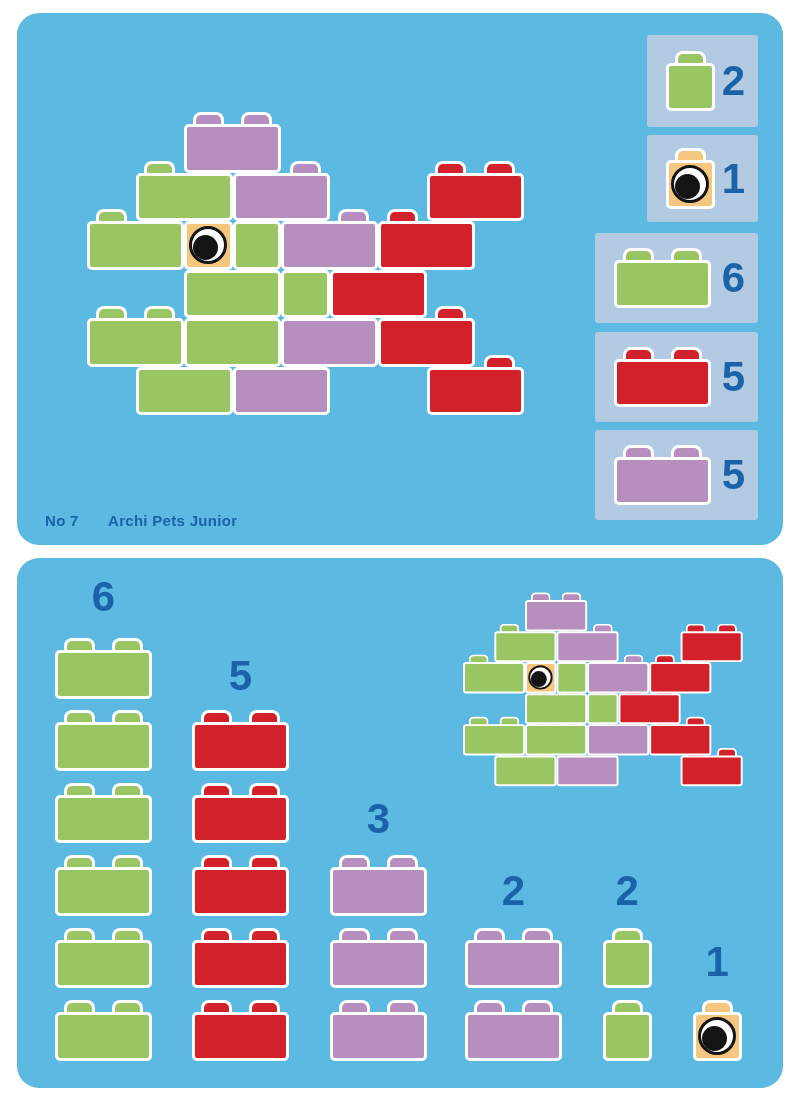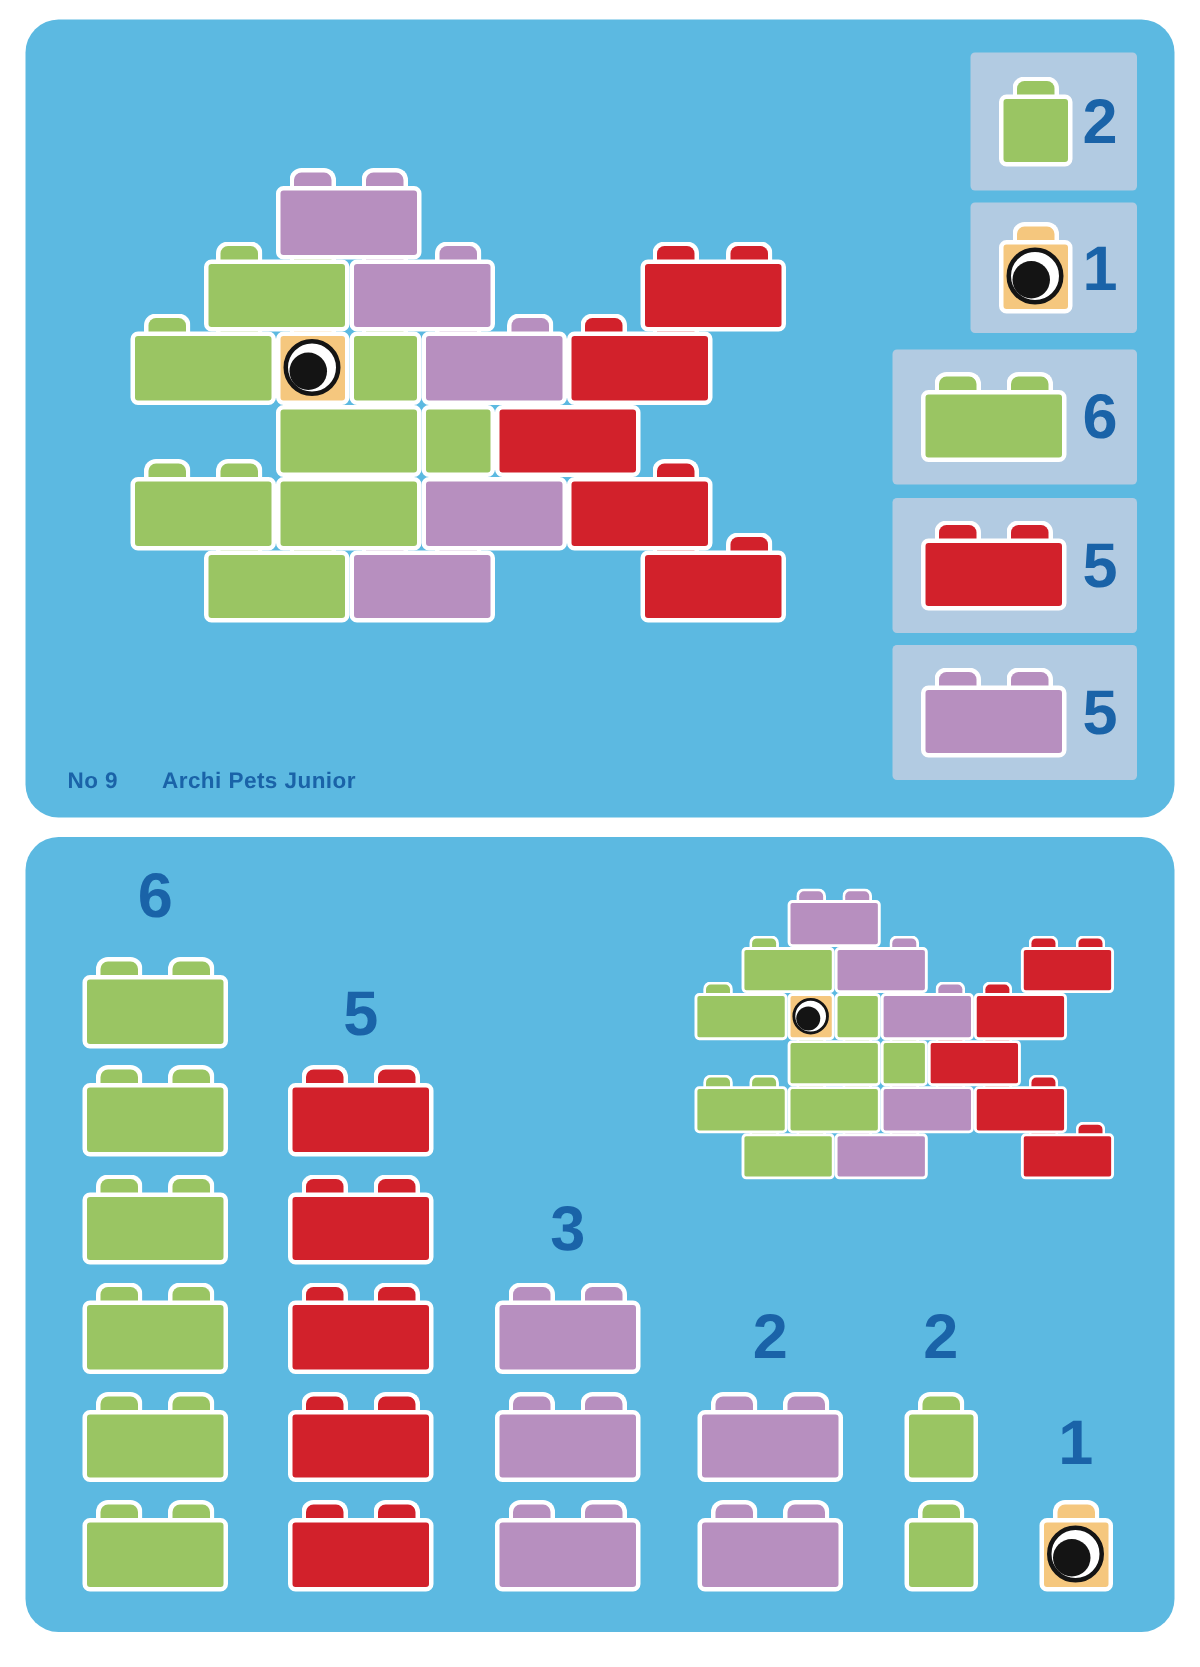--- a/index.html
+++ b/index.html
@@ -214,21 +214,21 @@
             <div class="brick" style="width: 97px; height: 60.5px;">
               <div class="stud" style="left: 8.75px; background: rgb(183, 143, 191);"></div>
               <div class="stud" style="left: 57.25px; background: rgb(183, 143, 191);"></div>
               <div class="body" style="background: rgb(183, 143, 191);"></div>
             </div>
           </div>
           <span class="count-num">5</span>
         </div>
       </div>
 
-    <span class="footer-text" id="footer-no">No 9</span>
+    <span class="footer-text" id="footer-no">No 7</span>
     <span class="footer-text" id="footer-title">Archi Pets Junior</span>
   </section>
 
   <section class="panel" id="panel-parts">
     <div id="parts-area">
         <div class="part-label" style="left: 26.5px; top: 18px;">6</div>
         <div class="brick" style="width: 97px; height: 60.5px; left: 38px; top: 80px;">
           <div class="stud" style="left: 8.75px; background: rgb(154, 197, 99);"></div>
           <div class="stud" style="left: 57.25px; background: rgb(154, 197, 99);"></div>
           <div class="body" style="background: rgb(154, 197, 99);"></div>

